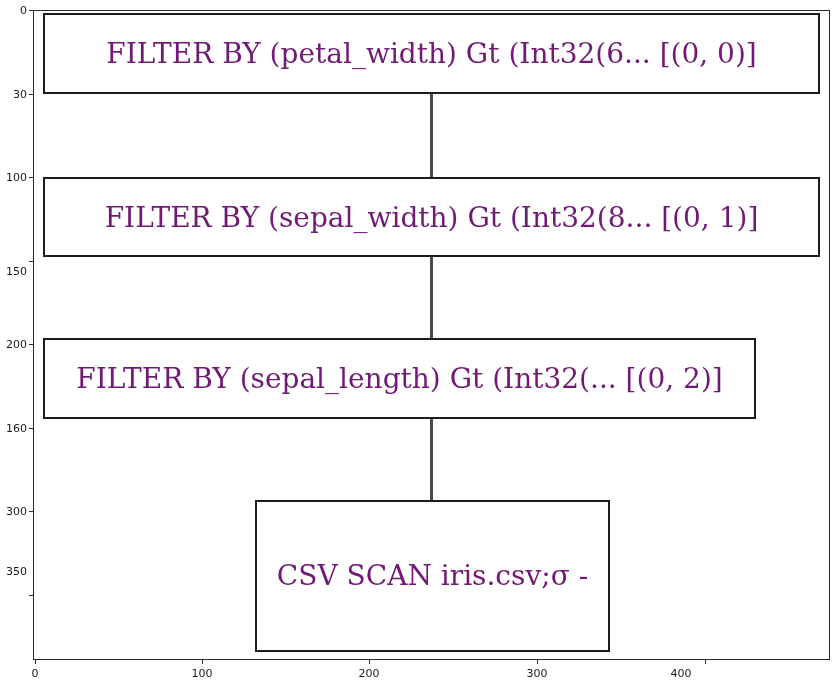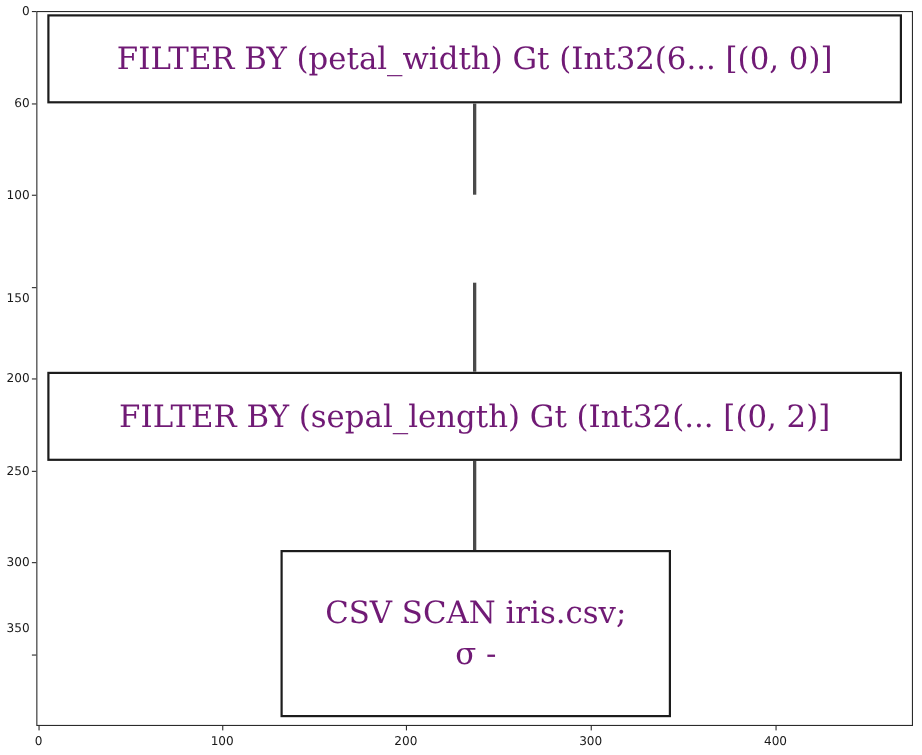--- a/index.html
+++ b/index.html
@@ -41,21 +41,20 @@
     background:#ffffff;
     box-sizing:border-box;
     display:flex;align-items:center;justify-content:center;
     font-family:"DejaVu Serif",serif;
     font-size:28px;
     color:#701a75;
     white-space:nowrap;
     z-index:2;
   }
   .plan-node.multiline{
-    flex-direction:column;
     line-height:38px;
     text-align:center;
   }
   .edge{
     position:absolute;
     width:3px;
     background:#4a4a4a;
     left:430px;
     z-index:1;
   }
@@ -70,50 +69,53 @@
   <div class="tick-mark ytick-mark" style="top:10px"></div>
   <div class="tick-mark ytick-mark" style="top:94px"></div>
   <div class="tick-mark ytick-mark" style="top:177px"></div>
   <div class="tick-mark ytick-mark" style="top:261px"></div>
   <div class="tick-mark ytick-mark" style="top:344px"></div>
   <div class="tick-mark ytick-mark" style="top:428px"></div>
   <div class="tick-mark ytick-mark" style="top:511px"></div>
   <div class="tick-mark ytick-mark" style="top:595px"></div>
 
   <span class="tick-label ytick-label" style="top:10px">0</span>
-  <span class="tick-label ytick-label" style="top:94px">60</span>
+  <span class="tick-label ytick-label" style="top:94px">30</span>
   <span class="tick-label ytick-label" style="top:177px">100</span>
   <span class="tick-label ytick-label" style="top:271px">150</span>
   <span class="tick-label ytick-label" style="top:344px">200</span>
-  <span class="tick-label ytick-label" style="top:428px">250</span>
+  <span class="tick-label ytick-label" style="top:428px">160</span>
   <span class="tick-label ytick-label" style="top:511px">300</span>
   <span class="tick-label ytick-label" style="top:571px">350</span>
 
   <div class="tick-mark xtick-mark" style="left:35px"></div>
   <div class="tick-mark xtick-mark" style="left:202px"></div>
   <div class="tick-mark xtick-mark" style="left:369px"></div>
   <div class="tick-mark xtick-mark" style="left:537px"></div>
   <div class="tick-mark xtick-mark" style="left:705px"></div>
 
   <span class="tick-label xtick-label" style="left:35px">0</span>
   <span class="tick-label xtick-label" style="left:202px">100</span>
   <span class="tick-label xtick-label" style="left:369px">200</span>
   <span class="tick-label xtick-label" style="left:537px">300</span>
-  <span class="tick-label xtick-label" style="left:705px">400</span>
+  <span class="tick-label xtick-label" style="left:681px">400</span>
 
   <div class="edge" style="top:94px;height:83px"></div>
   <div class="edge" style="top:257px;height:81px"></div>
   <div class="edge" style="top:419px;height:81px"></div>
 
   <div class="plan-node" style="left:43px;top:13px;width:777px;height:81px">
     <span>FILTER BY (petal_width) Gt (Int32(6... [(0, 0)]</span>
   </div>
 
+  <div class="plan-node" style="left:43px;top:177px;width:777px;height:80px">
+    <span>FILTER BY (sepal_width) Gt (Int32(8... [(0, 1)]</span>
+  </div>
 
-  <div class="plan-node" style="left:43px;top:338px;width:777px;height:81px">
+  <div class="plan-node" style="left:43px;top:338px;width:713px;height:81px">
     <span>FILTER BY (sepal_length) Gt (Int32(... [(0, 2)]</span>
   </div>
 
   <div class="plan-node multiline" style="left:255px;top:500px;width:355px;height:152px">
     <div>CSV SCAN iris.csv;</div>
     <div>σ -</div>
   </div>
 
 </div>
 

